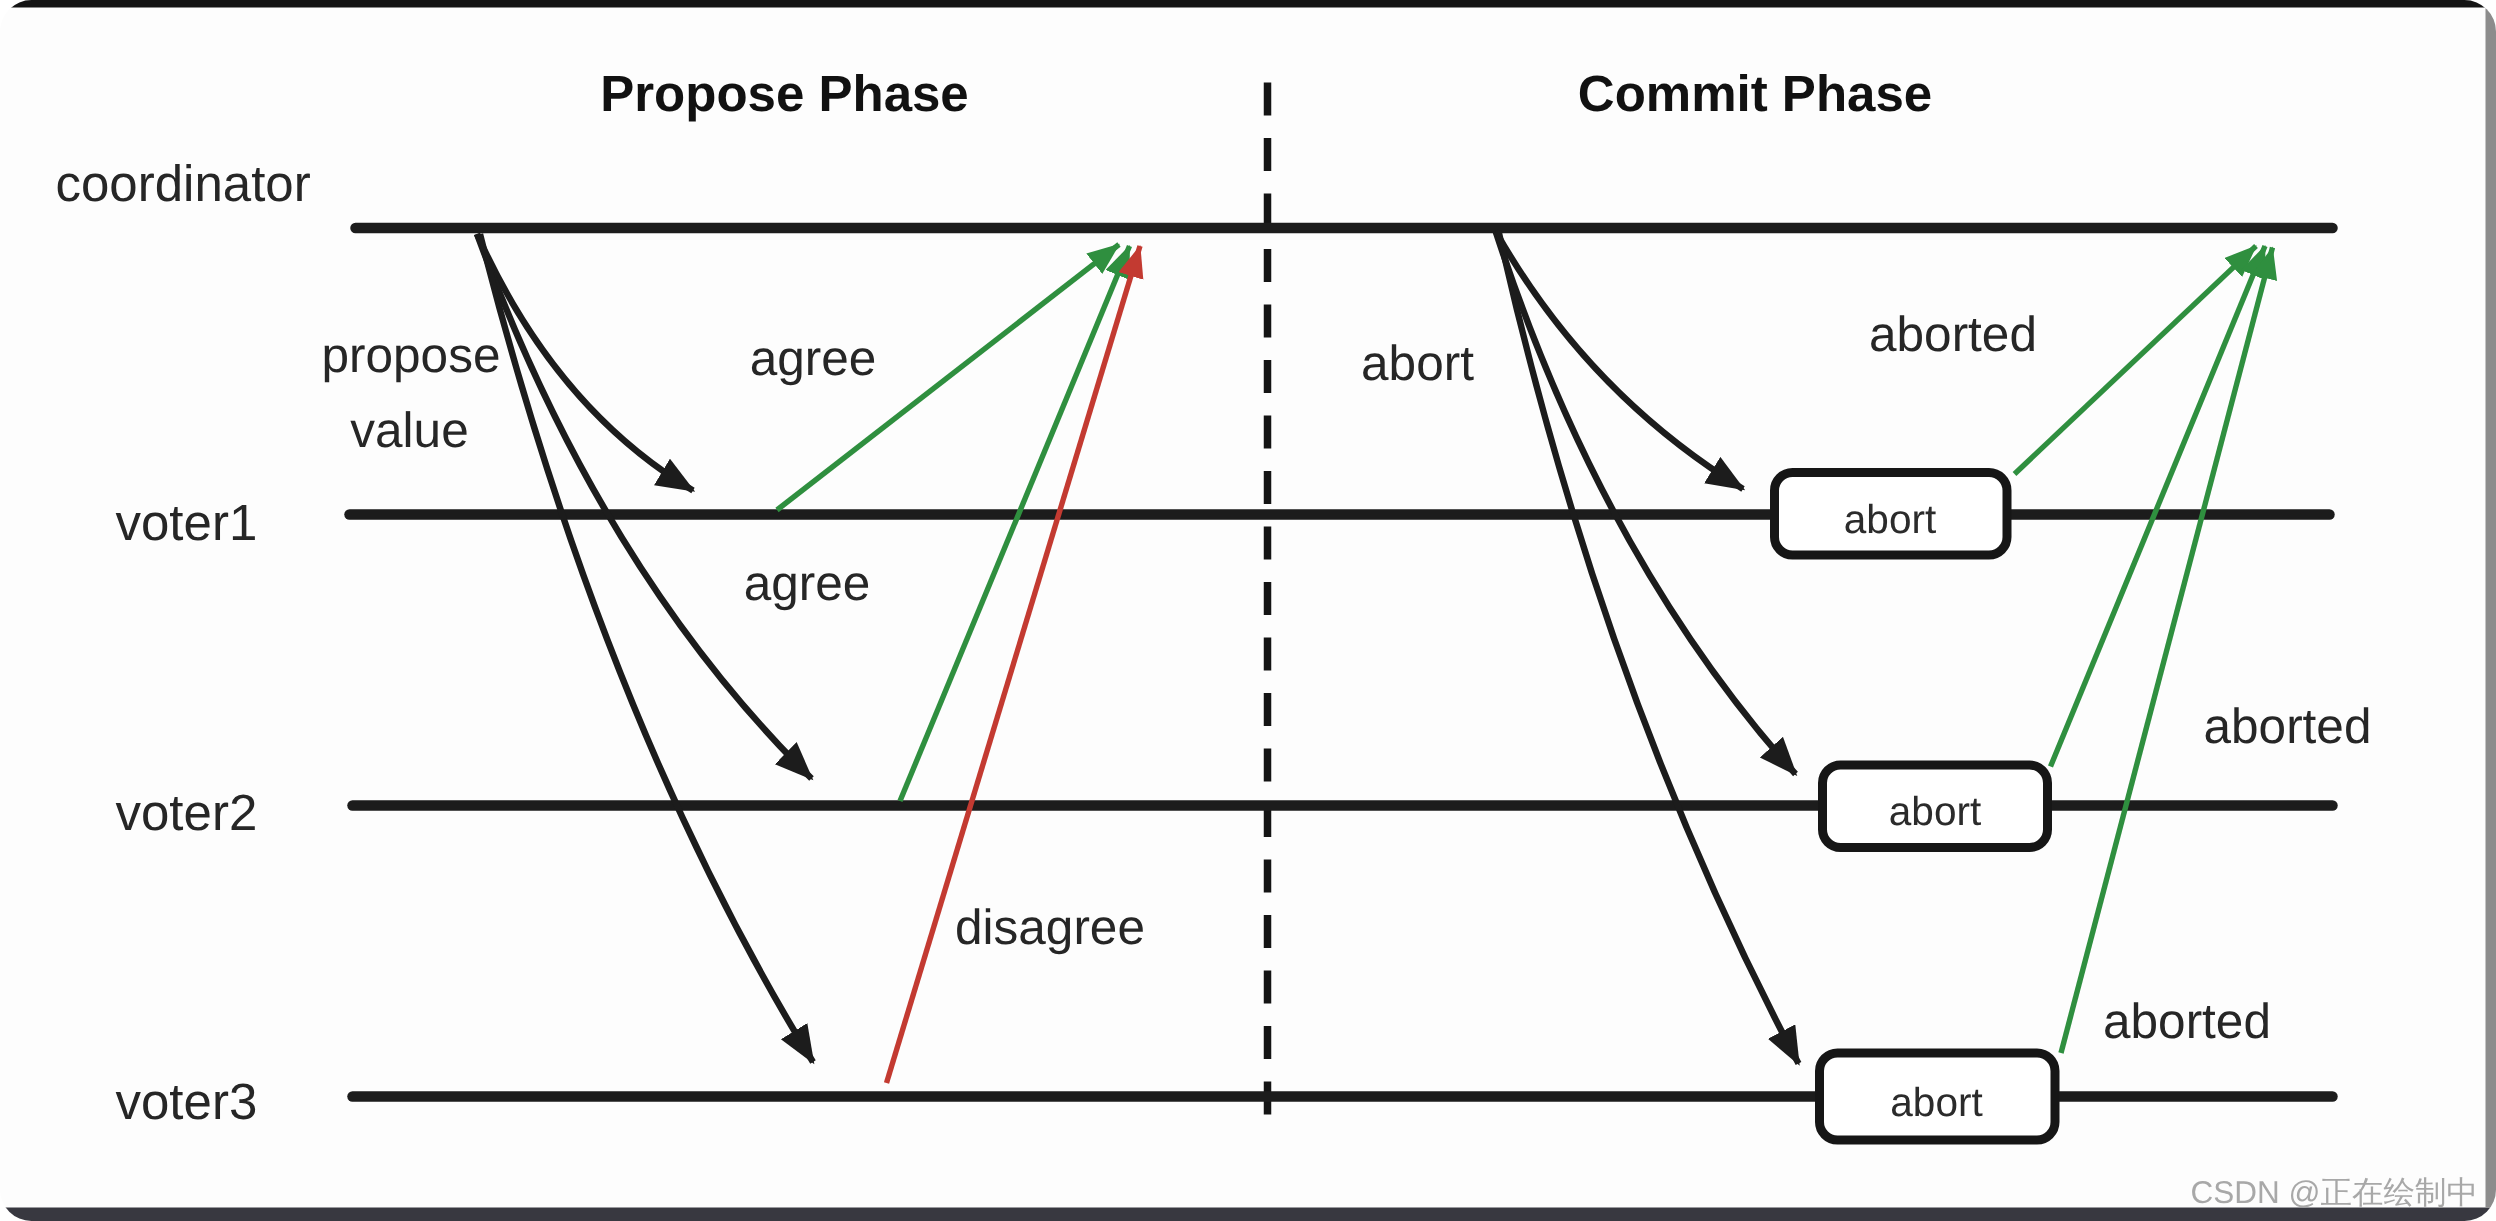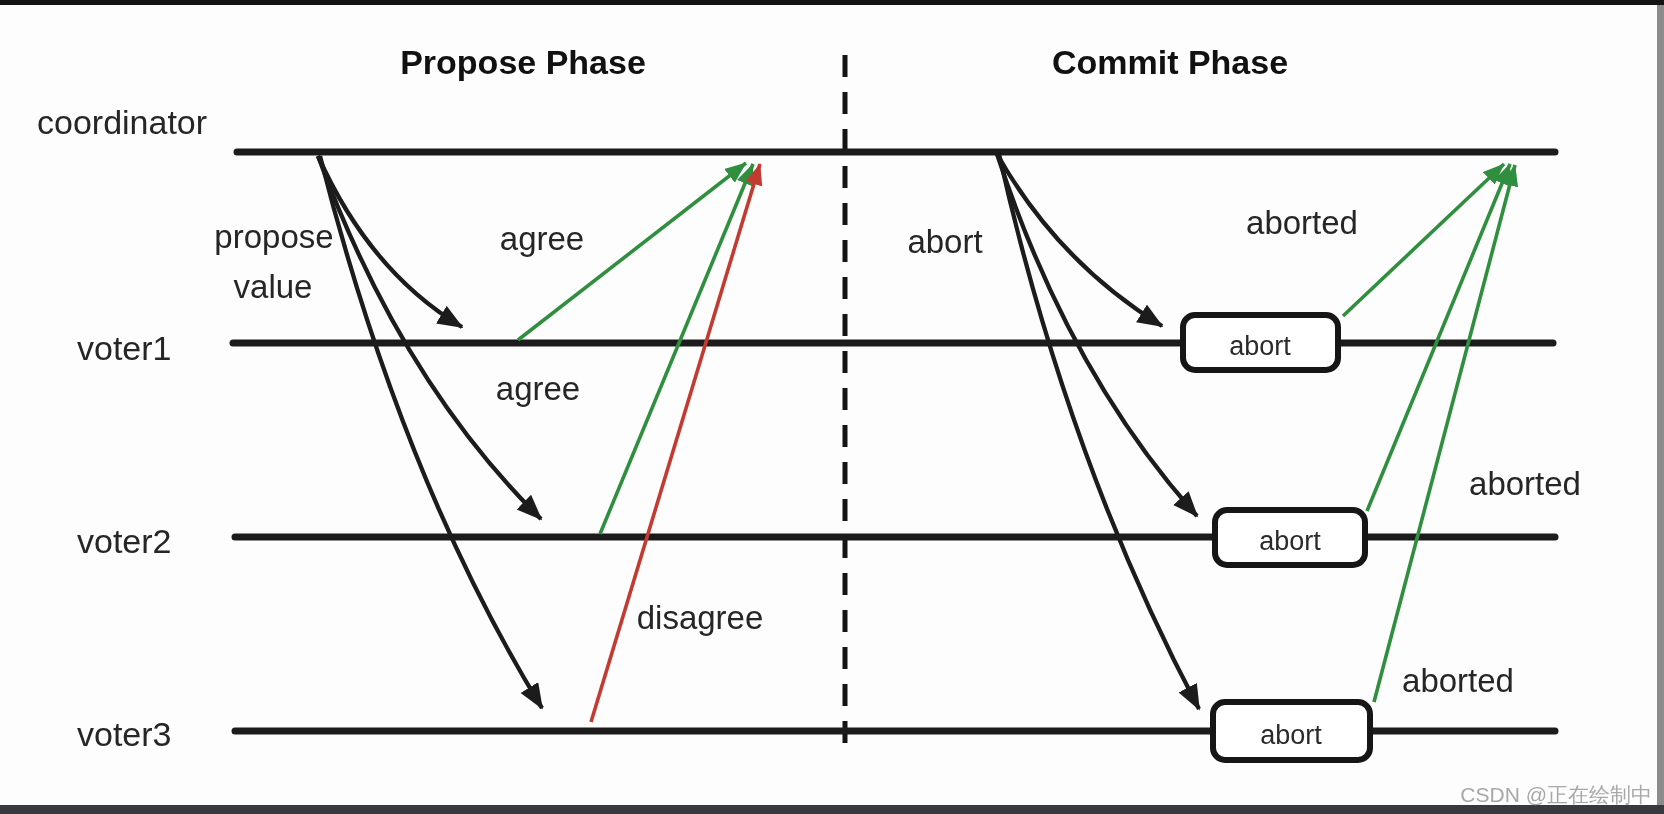--- a/index.html
+++ b/index.html
@@ -1,17 +1,17 @@
 <!DOCTYPE html>
 <html><head>
 <meta charset="utf-8">
 <style>
   html,body{margin:0;padding:0;background:#ffffff;}
   .stage{position:relative;width:1664px;height:814px;background:#fdfdfd;overflow:hidden;
-         font-family:"Liberation Sans",sans-serif;}
+         font-family:"Liberation Sans",sans-serif;border-radius:21px;}
   svg{position:absolute;inset:0;display:block;filter:blur(0.3px);}
   .ink-line{stroke:#1c1c1c;fill:none;}
   .timeline{stroke-width:7;stroke-linecap:round;}
   .msg-black{stroke-width:4.3;fill:none;}
   .msg-colored{stroke-width:3.6;fill:none;}
   .divider{stroke:#141414;stroke-width:5;stroke-dasharray:22 15;fill:none;}
   .abort-box{fill:#ffffff;stroke:#161616;stroke-width:6;}
   .lbl{fill:#262626;font-size:33px;}
   .lane-lbl{fill:#262626;font-size:34px;}
   .title{fill:#111111;font-size:34px;font-weight:bold;}

